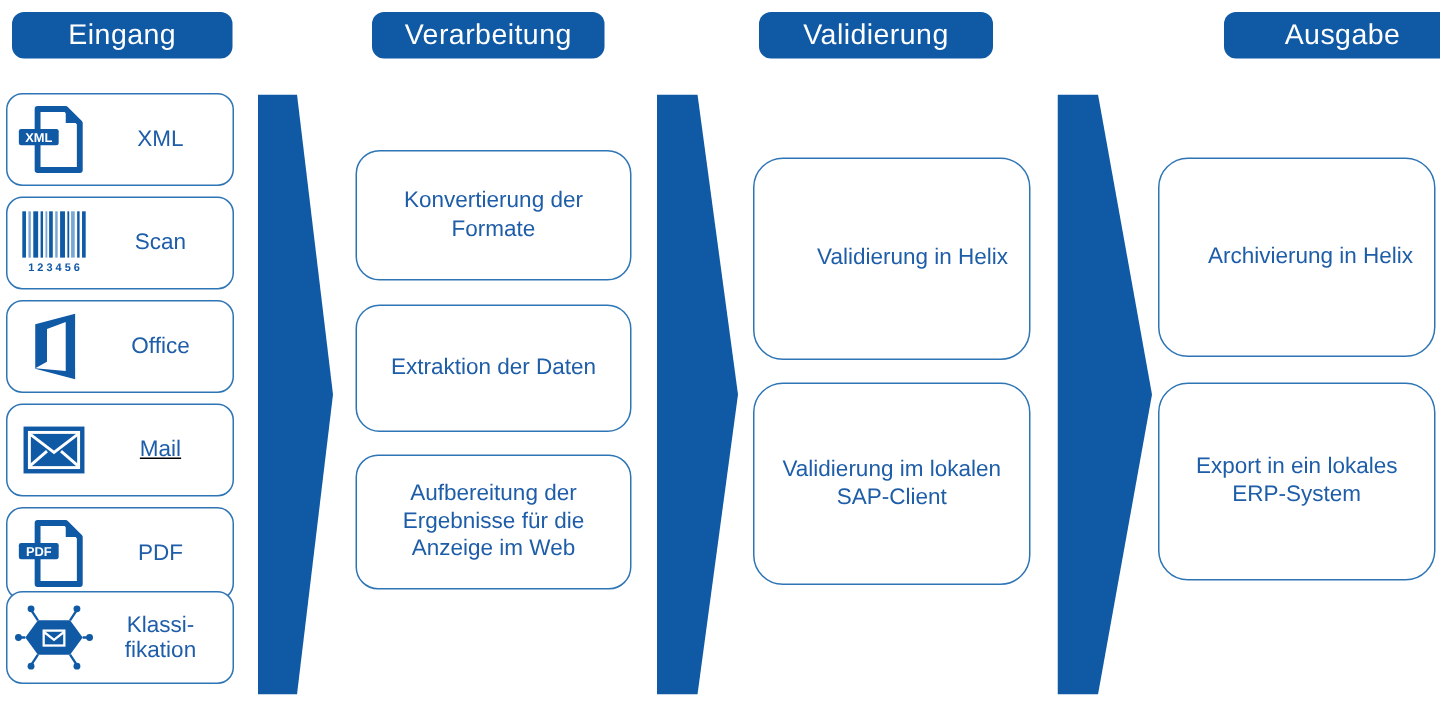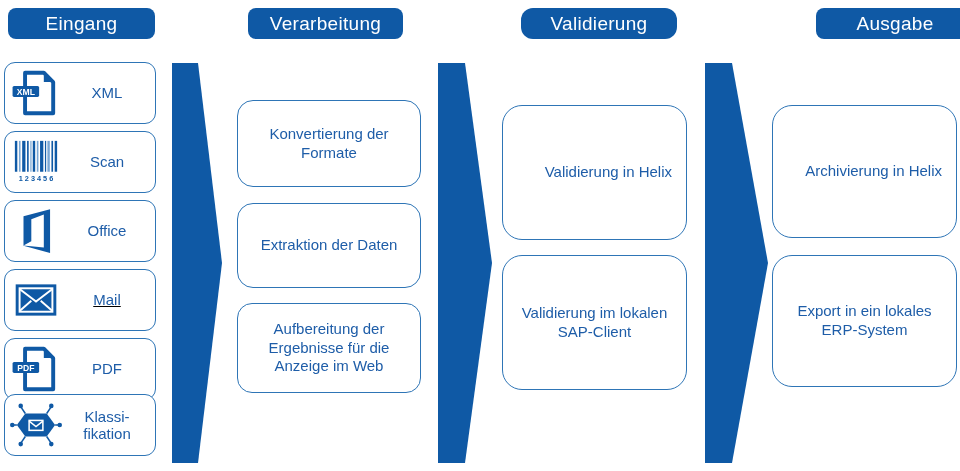--- a/index.html
+++ b/index.html
@@ -10,21 +10,21 @@
   }
   
   .col-header {
     position:absolute; top:8px; height:31px;
     background:#0f59a5; color:#ffffff; border-radius:8px;
     display:flex; align-items:center; justify-content:center;
     font-size:19px; font-weight:400; letter-spacing:.3px;
   }
   #hdr-eingang      { left:8px;   width:147px; }
   #hdr-verarbeitung { left:248px; width:155px; }
-  #hdr-validierung  { left:521px; width:156px;border-radius:12px; }
+  #hdr-validierung  { left:506px; width:156px; }
   #hdr-ausgabe      { left:816px; width:158px; }
 
   
   .input-item {
     position:absolute; left:4px; width:152px; height:62px;
     border:1.5px solid #2e75b6; border-radius:11px; background:#ffffff;
     display:flex; align-items:center;
   }
   .input-item .ico { width:62px; display:flex; align-items:center; justify-content:center; flex:0 0 62px; }
   .input-item .lbl {

